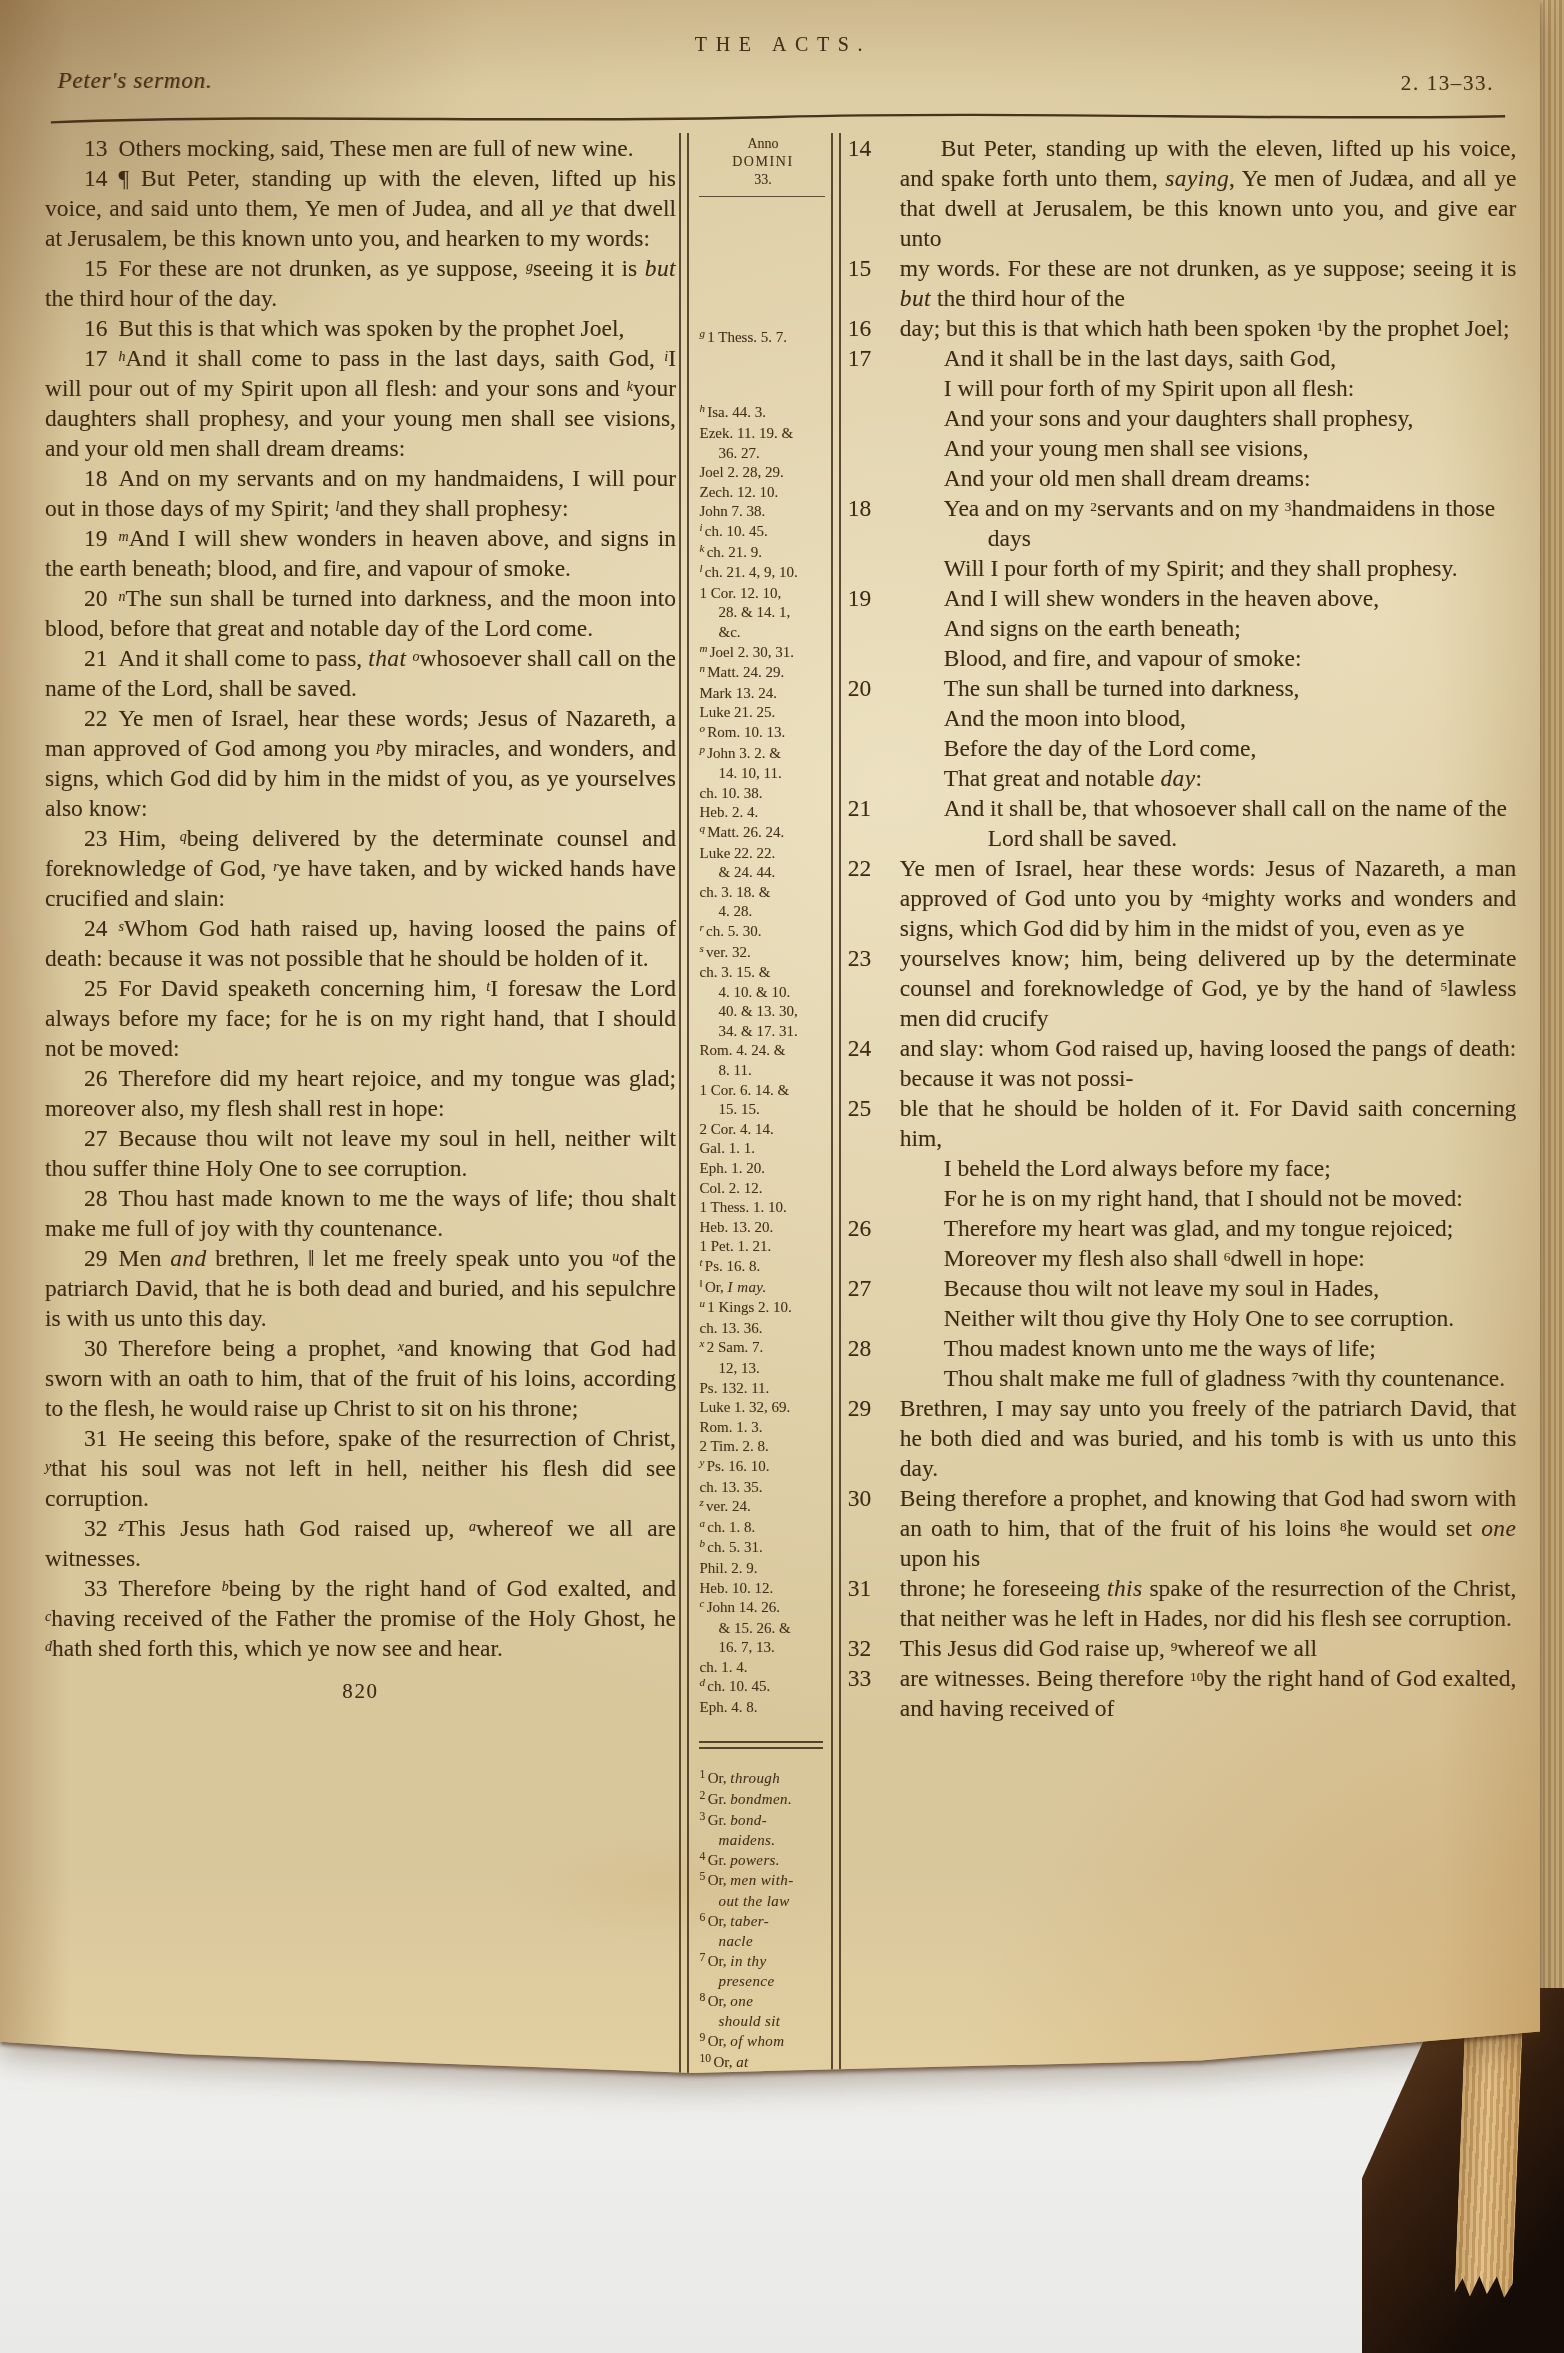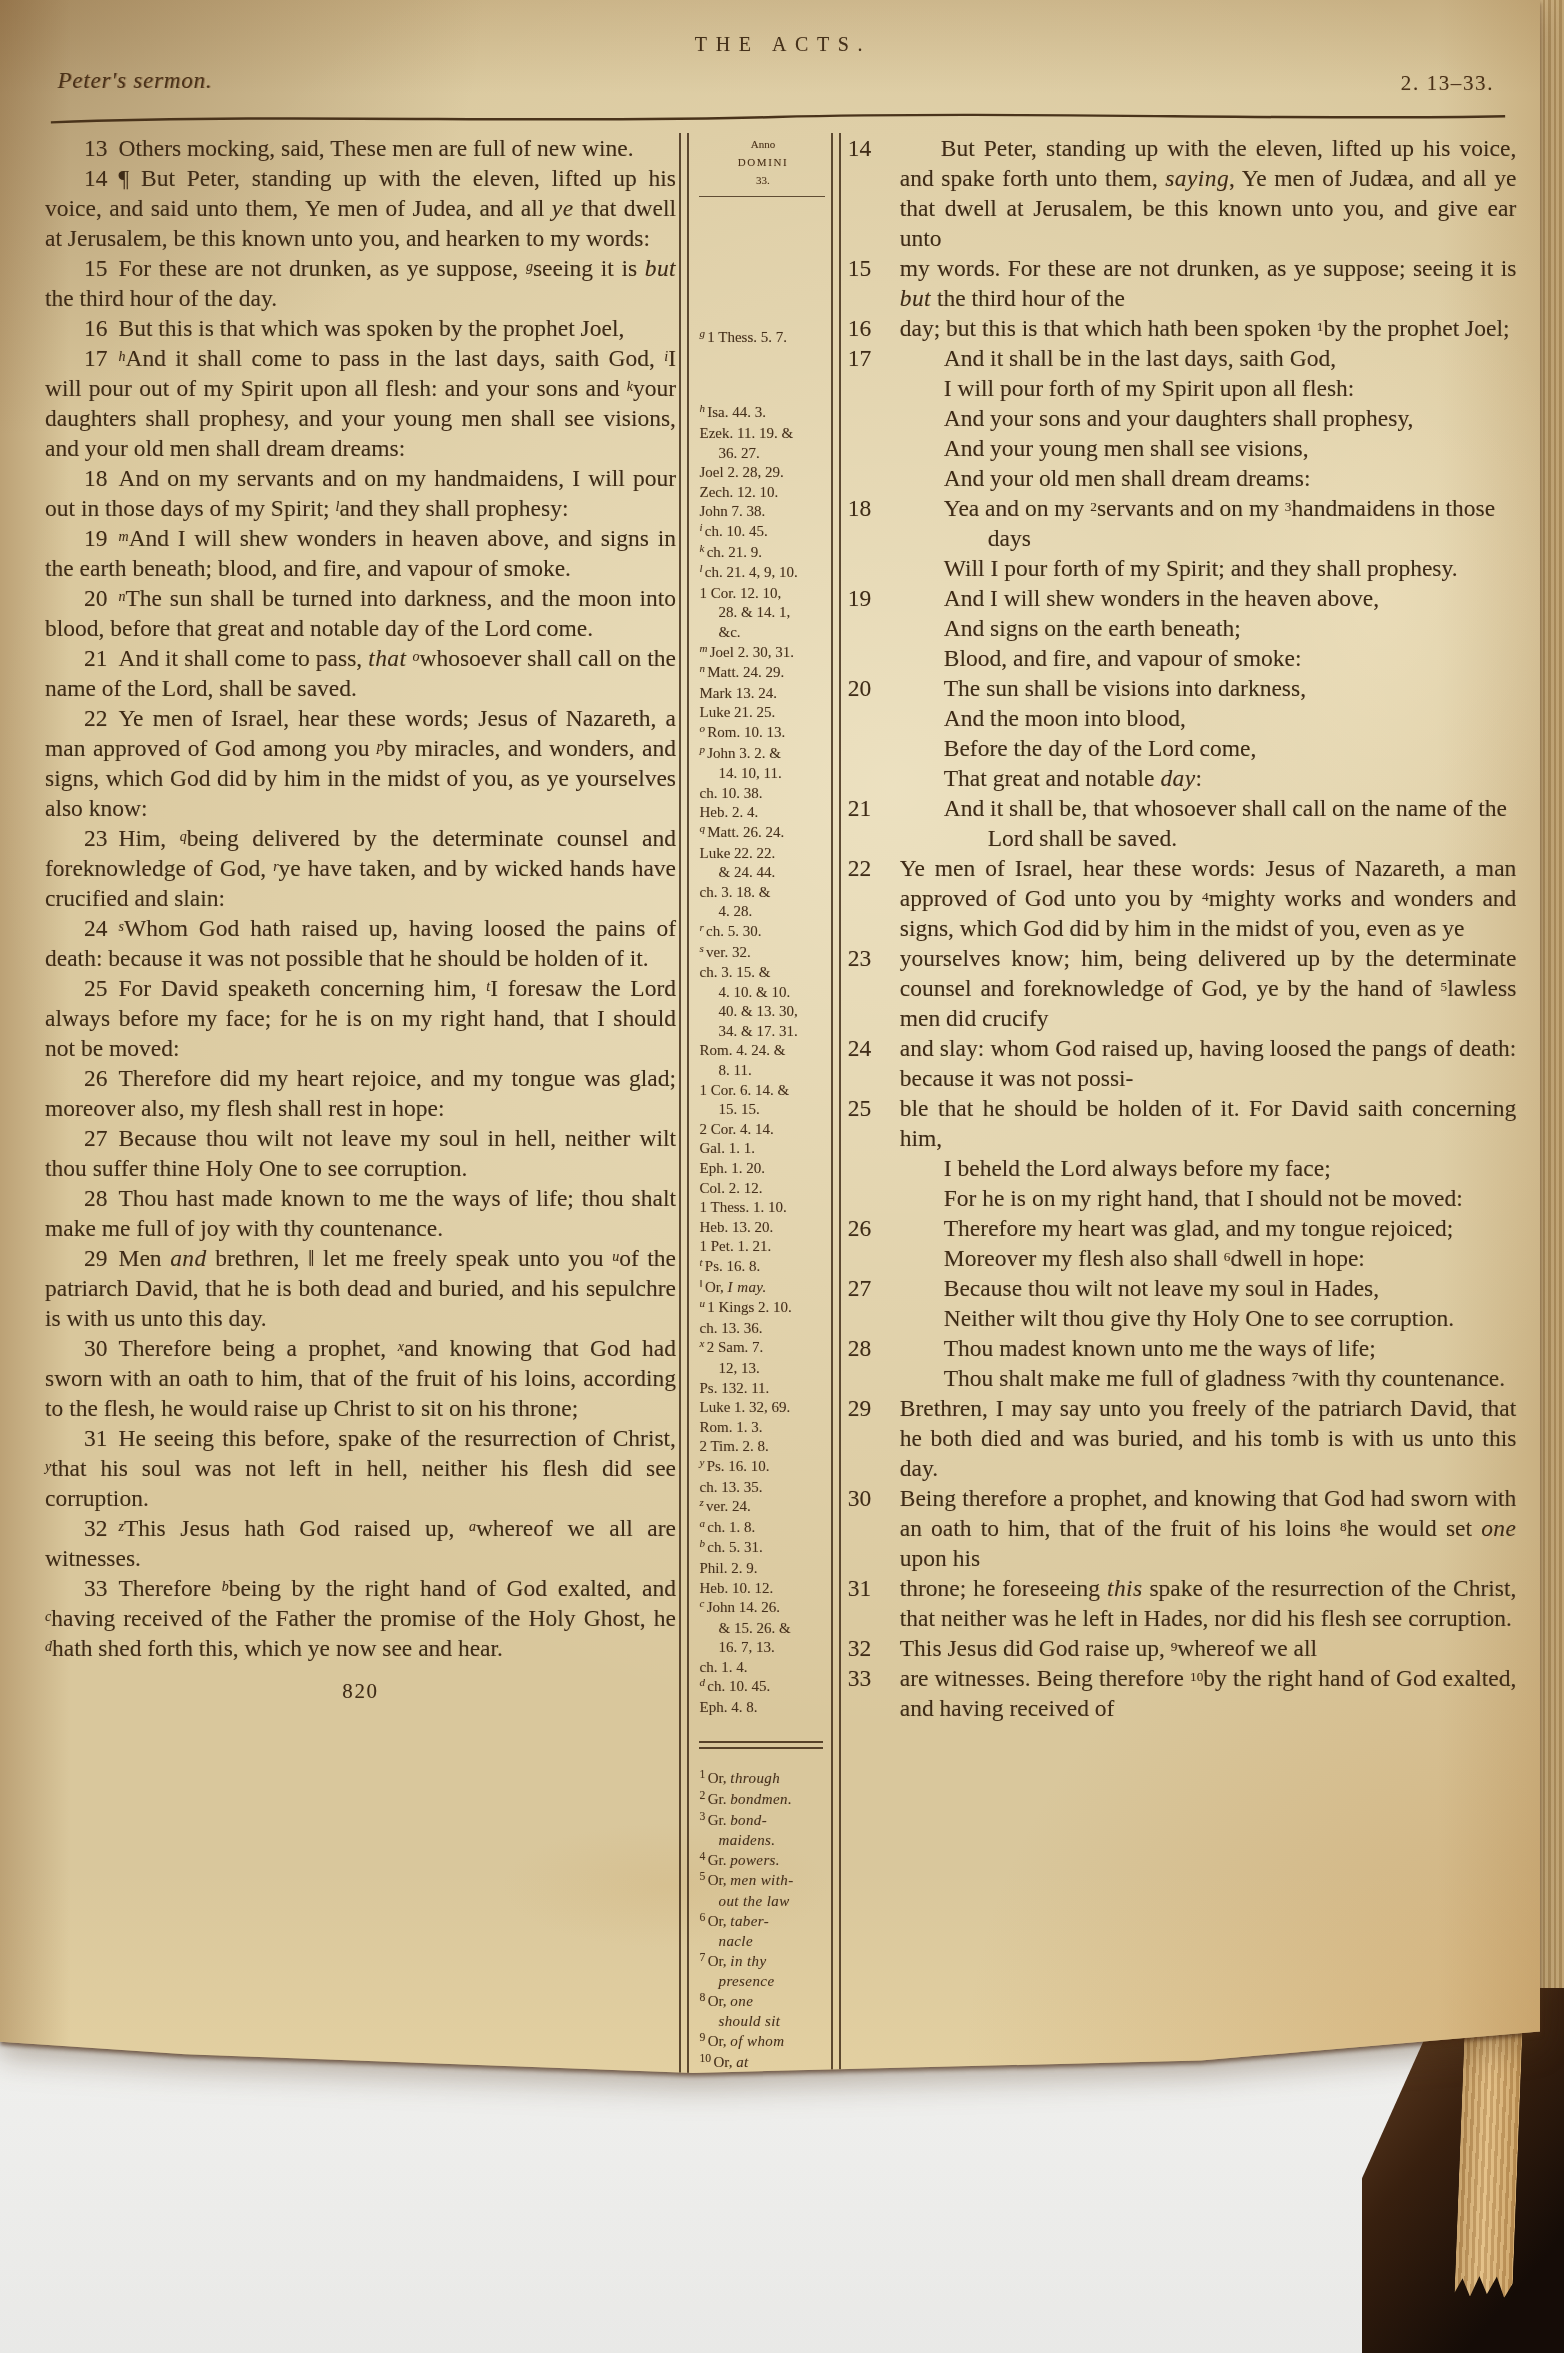--- a/index.html
+++ b/index.html
@@ -76,21 +76,21 @@
   .col-rv{flex:1;font-size:23.5px;line-height:30px;padding-left:56px;padding-right:4.7px;text-align:justify;}
 
   
   .kv{margin:0;text-indent:39px;}
   .kv .vn{margin-right:11px;}
   sup.mk{font-size:14px;font-style:italic;line-height:0;vertical-align:4.7px;letter-spacing:0;}
   sup.mk.n{font-style:normal;font-size:13.3px;vertical-align:5.5px;}
   .pageno{text-align:center;font-size:21px;margin-top:12.5px;letter-spacing:1.6px;}
 
   
-  .anno{text-align:center;font-size:11px;line-height:18px;margin-top:1.6px;color:#4a3119;}
+  .anno{text-align:center;font-size:14px;line-height:18px;margin-top:1.6px;color:#4a3119;}
   .anno .d{letter-spacing:1.6px;}
   .annorule{border-top:1.6px solid rgba(62,42,22,.8);margin:7px 1.6px 0 0;}
   .ref{white-space:nowrap;}
   .ref.ind{padding-left:19px;}
   .rm{display:inline-block;font-size:11px;font-style:italic;transform:translateY(-4.7px);margin-right:2.3px;}
   .rm.n{font-style:normal;font-size:11.7px;}
   .hr2{border-top:2px solid rgba(62,42,22,.85);border-bottom:2px solid rgba(62,42,22,.85);height:3.9px;margin:23.5px 3.1px 20.3px 0;}
 
   
   .rvv{position:relative;margin:0;}
@@ -295,21 +295,21 @@
                   <span class="rvn">19</span>
                   <div class="ls">
                     <div class="po">And I will shew wonders in the heaven above,</div>
                     <div class="po">And signs on the earth beneath;</div>
                     <div class="po">Blood, and fire, and vapour of smoke:</div>
                   </div>
                 </div>
                 <div class="rvv">
                   <span class="rvn">20</span>
                   <div class="ls">
-                    <div class="po">The sun shall be visions into darkness,</div>
+                    <div class="po">The sun shall be turned into darkness,</div>
                     <div class="po">And the moon into blood,</div>
                     <div class="po">Before the day of the Lord come,</div>
                     <div class="po">That great and notable <i>day</i>:</div>
                   </div>
                 </div>
                 <div class="rvv">
                   <span class="rvn">21</span>
                   <div class="ls">
                     <div class="po">And it shall be, that whosoever shall call on the name of the Lord shall be saved.</div>
                   </div>

